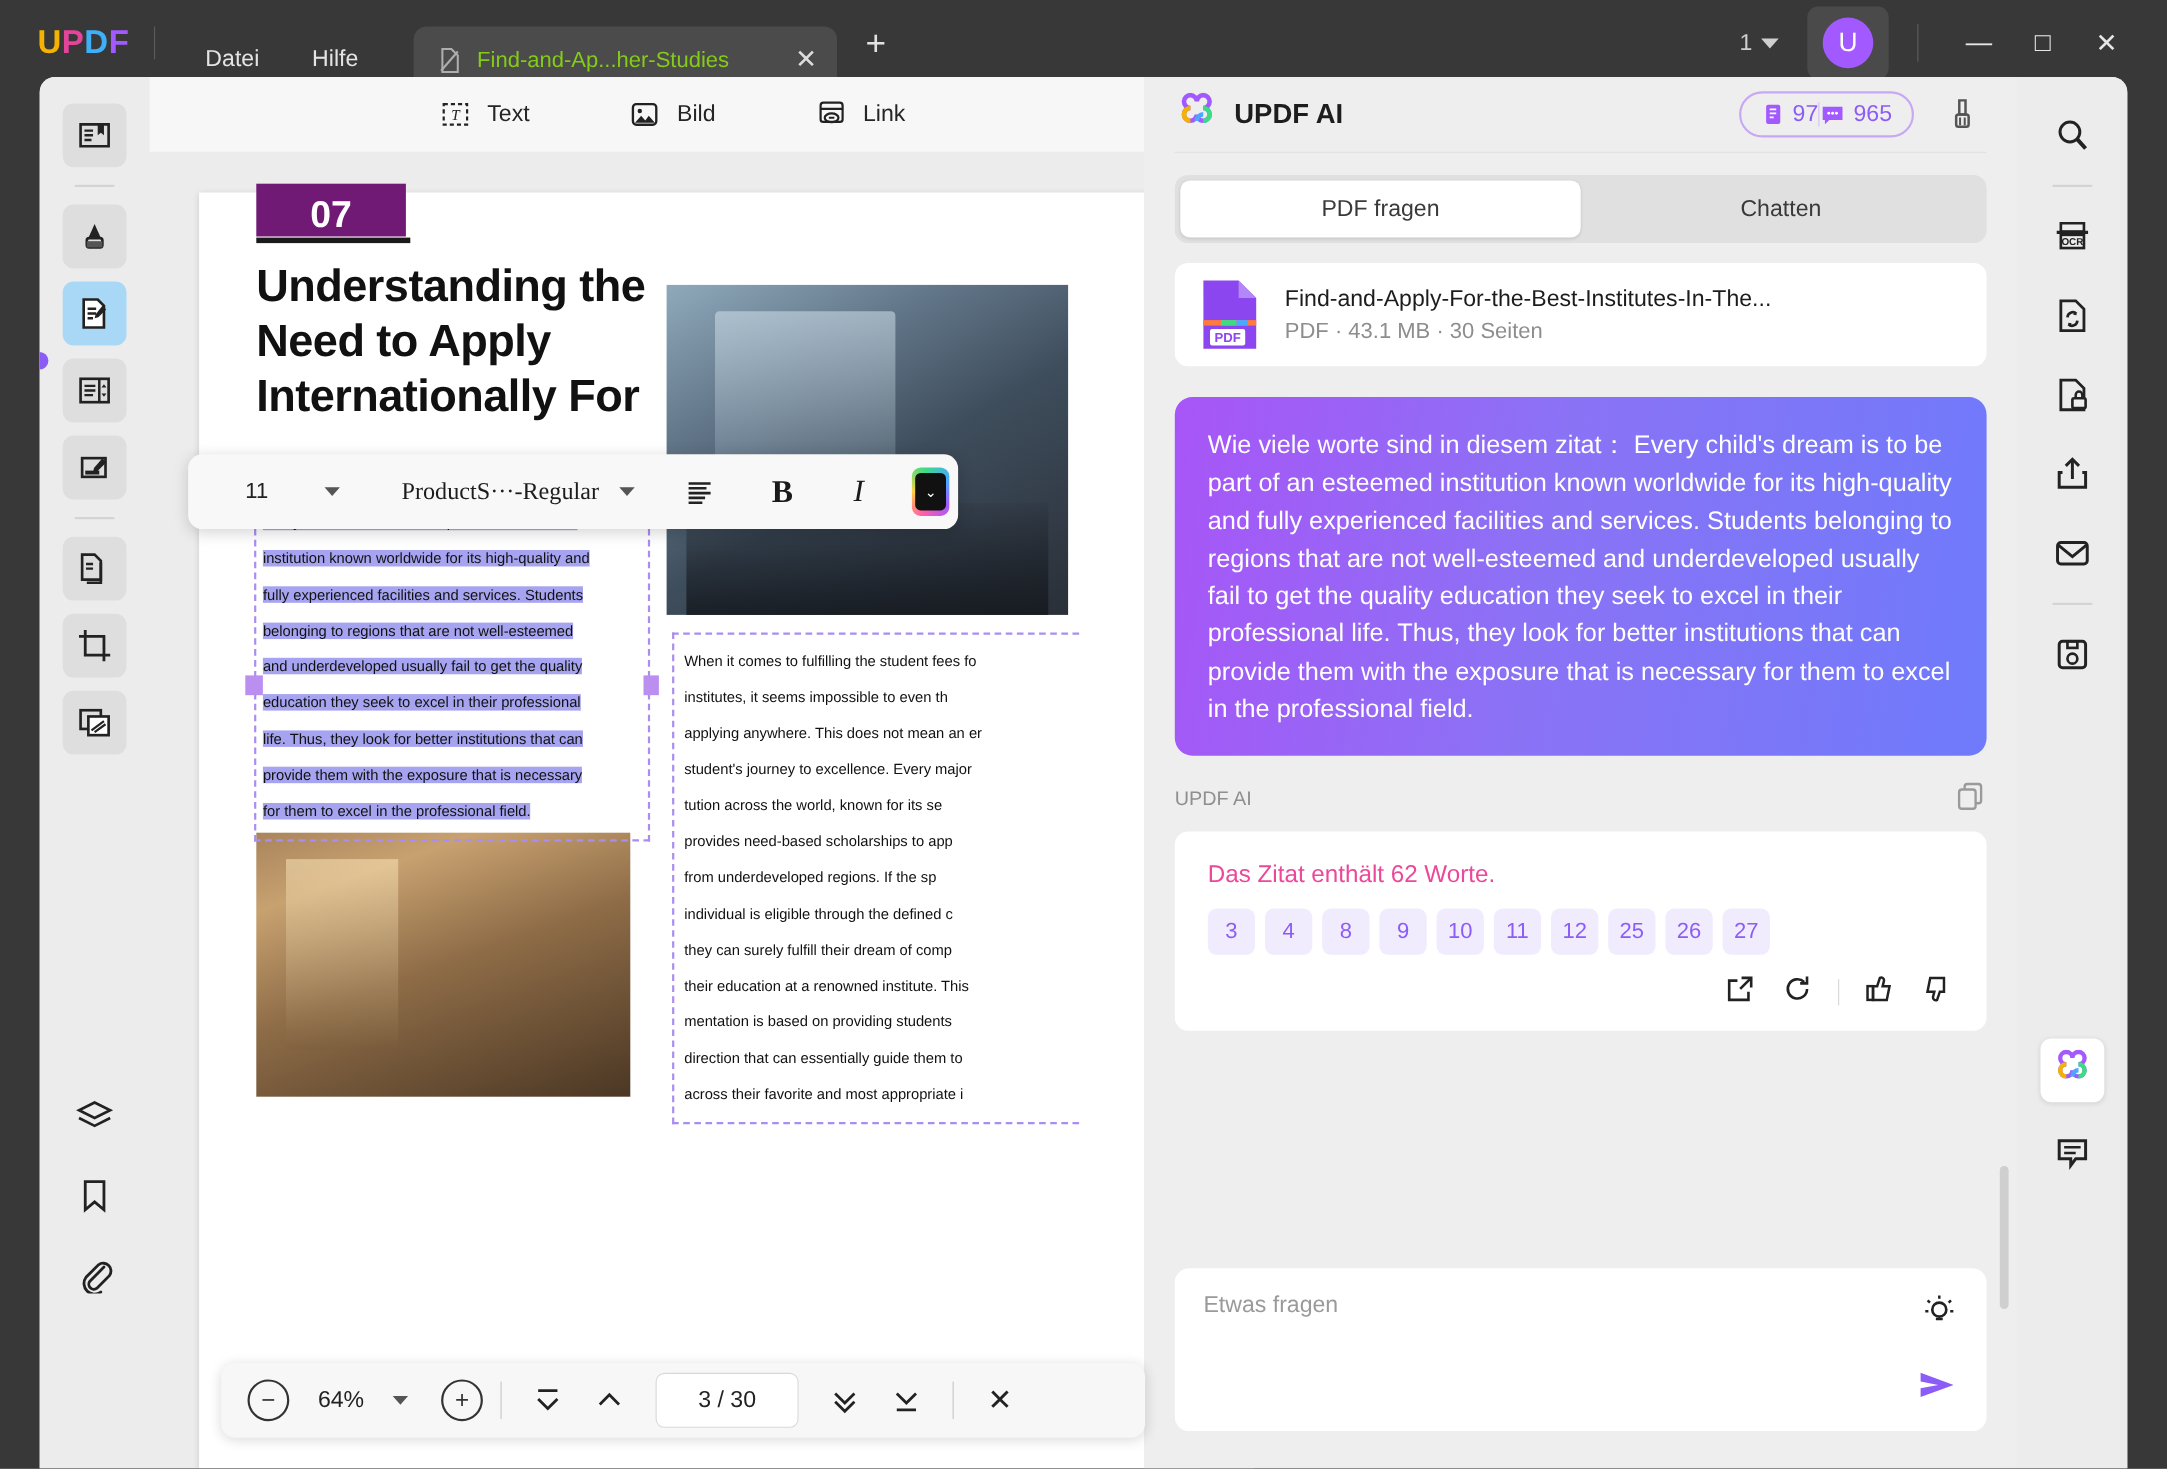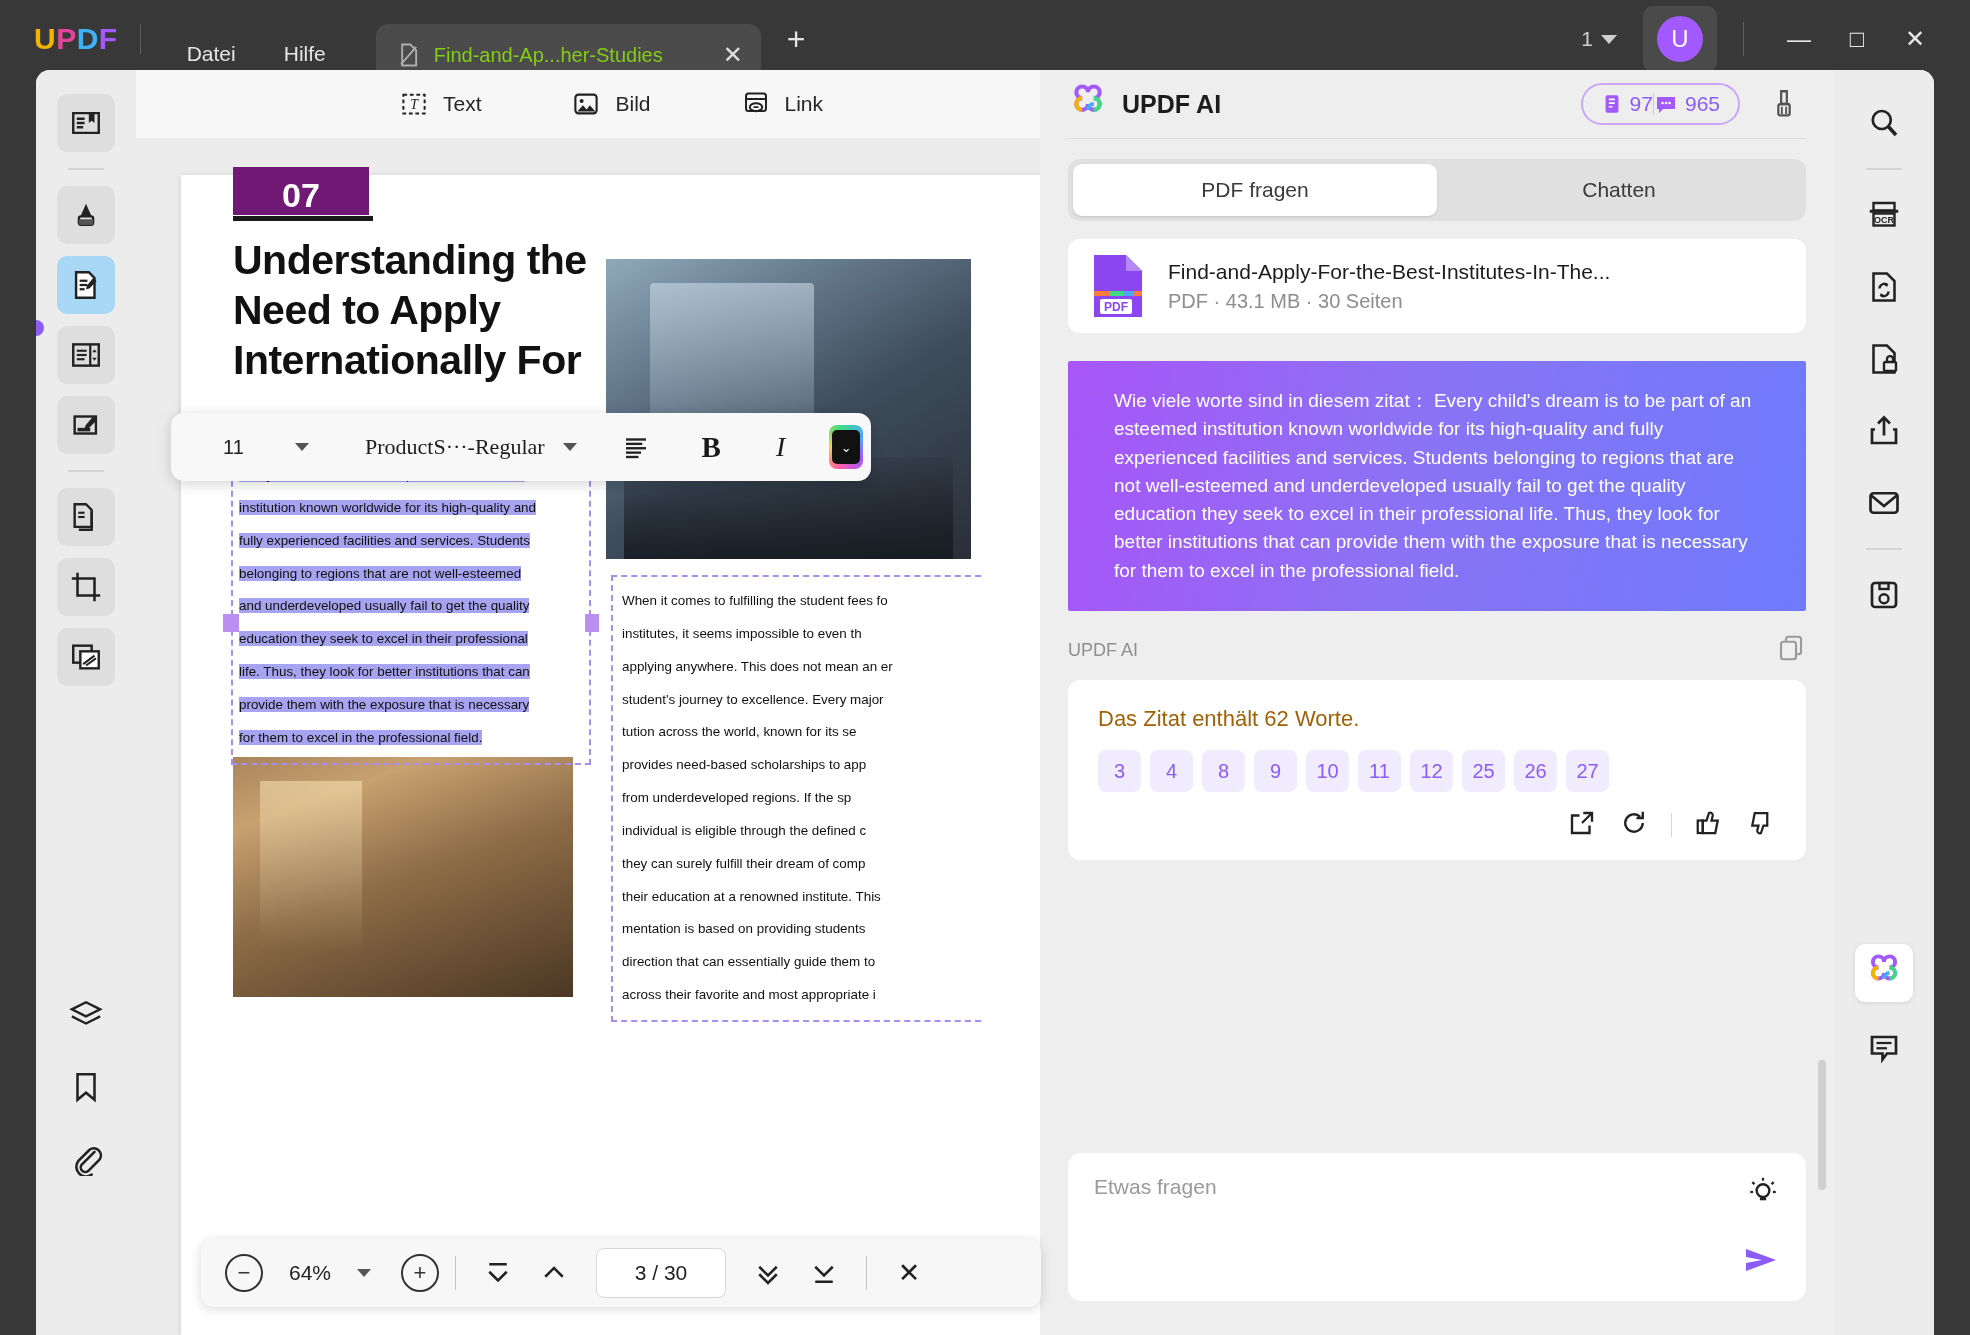--- a/index.html
+++ b/index.html
@@ -143,28 +143,28 @@
   .tabbtn { flex:1; display:flex;align-items:center;justify-content:center; font-size:21px;
             color:#3a3a3a; border-radius:9px; }
   .tabbtn.sel { background:#fff; box-shadow:0 1px 3px rgba(0,0,0,.12); }
 
   .filecard { margin:18px 28px 0; background:#fff; border-radius:12px; height:94px;
               display:flex; align-items:center; padding:0 22px; }
   .pdficon { width:56px;height:66px; position:relative; margin-right:22px; }
   .fmeta1 { font-size:21px; color:#1c1c1c; }
   .fmeta2 { font-size:20px; color:#8d8d8d; margin-top:6px; }
 
-  .bubble { margin:28px 28px 0; border-radius:2px; padding:26px 46px;
+  .bubble { margin:28px 28px 0; border-radius:16px; padding:26px 30px;
             background:linear-gradient(100deg,#a855f7 0%,#8b72f5 45%,#6e7bfb 100%);
-            color:#fff; font-size:19px; line-height:1.49; }
+            color:#fff; font-size:23px; line-height:1.49; }
 
   .anslabel { margin:22px 28px 0; display:flex; align-items:center; color:#8f8f8f; font-size:18px; }
   .copyicon { margin-left:auto; }
   .anscard { margin:12px 28px 0; background:#fff; border-radius:12px; padding:26px 30px 18px; }
-  .anstext { font-size:22px; color:#a16207; }
+  .anstext { font-size:22px; color:#ec4899; }
   .chips { display:flex; gap:9px; margin-top:18px; flex-wrap:wrap; }
   .chip { background:#f0ebfd; color:#8b5cf6; border-radius:8px; min-width:43px; height:42px;
           display:flex;align-items:center;justify-content:center; font-size:20px; padding:0 10px; }
   .ansact { display:flex; align-items:center; justify-content:flex-end; gap:22px; margin-top:16px; }
   .asep { width:1px;height:24px;background:#d6d6d6; }
 
   .askbox { position:absolute; left:28px; bottom:34px; width:738px; height:148px; background:#fff;
             border-radius:13px; padding:22px 26px; }
   .askph { color:#9a9a9a; font-size:21px; }
   .bulb { position:absolute; right:26px; top:22px; }

